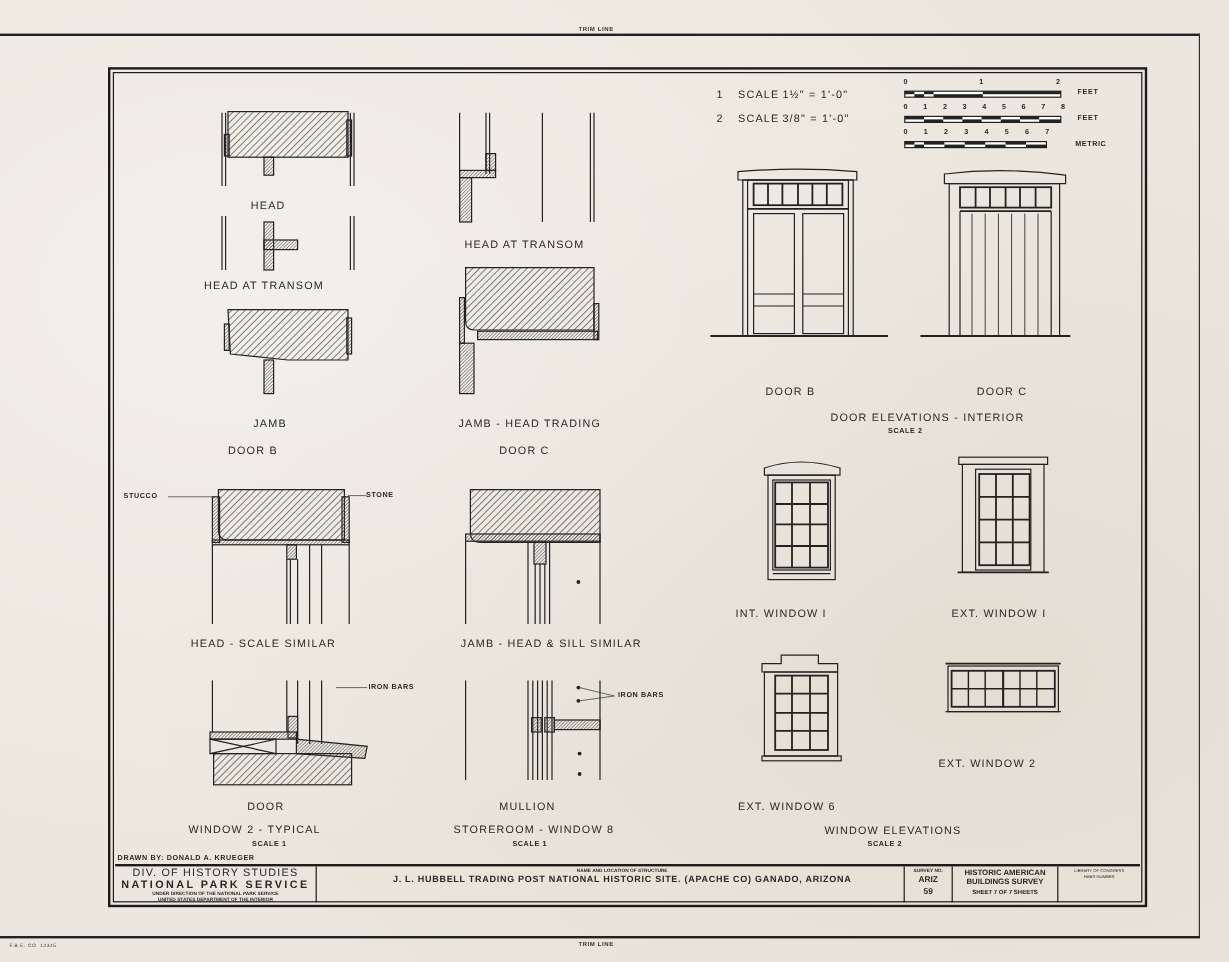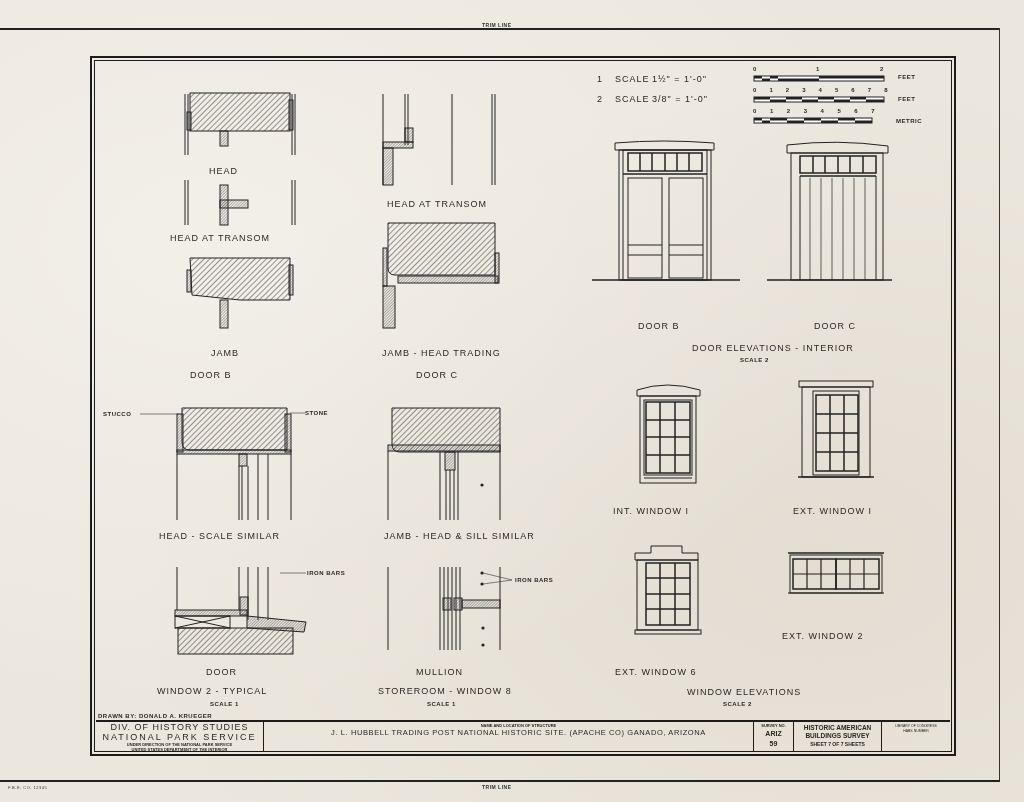--- a/index.html
+++ b/index.html
@@ -342,27 +342,27 @@
 <div class="lbl md" style="left:793px;top:506px">EXT.  WINDOW  I</div>
 <div class="lbl md" style="left:782px;top:631px">EXT.  WINDOW  2</div>
 <div class="lbl md" style="left:615px;top:667px">EXT.  WINDOW  6</div>
 <div class="lbl md" style="left:687px;top:687px">WINDOW  ELEVATIONS</div>
 <div class="lbl sm" style="left:723px;top:701px">SCALE  2</div>
 
 <div class="lbl sm" style="left:98px;top:713px">DRAWN BY: DONALD  A.  KRUEGER</div>
 <div class="tb">
   <div class="tb-cell center" style="left:0;width:168px;">
     <div style="font-size:9px;letter-spacing:1px;line-height:9px;margin-top:1px">DIV. OF  HISTORY  STUDIES</div>
-    <div style="font-size:9px;letter-spacing:2px;font-weight:normal;line-height:10px">NATIONAL  PARK  SERVICE</div>
+    <div style="font-size:9px;letter-spacing:2px;font-weight:bold;line-height:10px">NATIONAL  PARK  SERVICE</div>
     <div style="font-size:4px;font-weight:bold;line-height:5px">UNDER DIRECTION OF THE NATIONAL PARK SERVICE</div>
     <div style="font-size:4px;font-weight:bold;line-height:5px">UNITED STATES DEPARTMENT OF THE INTERIOR</div>
   </div>
   <div class="tb-cell center" style="left:188px;width:470px;">
     <div style="font-size:4px;font-weight:bold;line-height:5px;margin-top:1px">NAME AND LOCATION OF STRUCTURE</div>
-    <div style="font-size:7.5px;font-weight:normal;letter-spacing:0.6px;line-height:10px;white-space:nowrap">J. L.  HUBBELL   TRADING  POST  NATIONAL  HISTORIC  SITE. (APACHE  CO) GANADO, ARIZONA</div>
+    <div style="font-size:7.5px;font-weight:bold;letter-spacing:0.6px;line-height:10px;white-space:nowrap">J. L.  HUBBELL   TRADING  POST  NATIONAL  HISTORIC  SITE. (APACHE  CO) GANADO, ARIZONA</div>
   </div>
   <div class="tb-cell center" style="left:658px;width:40px;">
     <div style="font-size:4px;font-weight:bold;line-height:6px;margin-top:1px">SURVEY NO.</div>
     <div style="font-size:7px;font-weight:bold;line-height:10px">ARIZ</div>
     <div style="font-size:7px;font-weight:bold;line-height:10px">59</div>
   </div>
   <div class="tb-cell center" style="left:698px;width:88px;">
     <div style="font-size:6.5px;font-weight:bold;line-height:8px;margin-top:2px">HISTORIC AMERICAN</div>
     <div style="font-size:6.5px;font-weight:bold;line-height:8px">BUILDINGS SURVEY</div>
     <div style="font-size:5px;font-weight:bold;line-height:8px">SHEET  7  OF  7  SHEETS</div>

